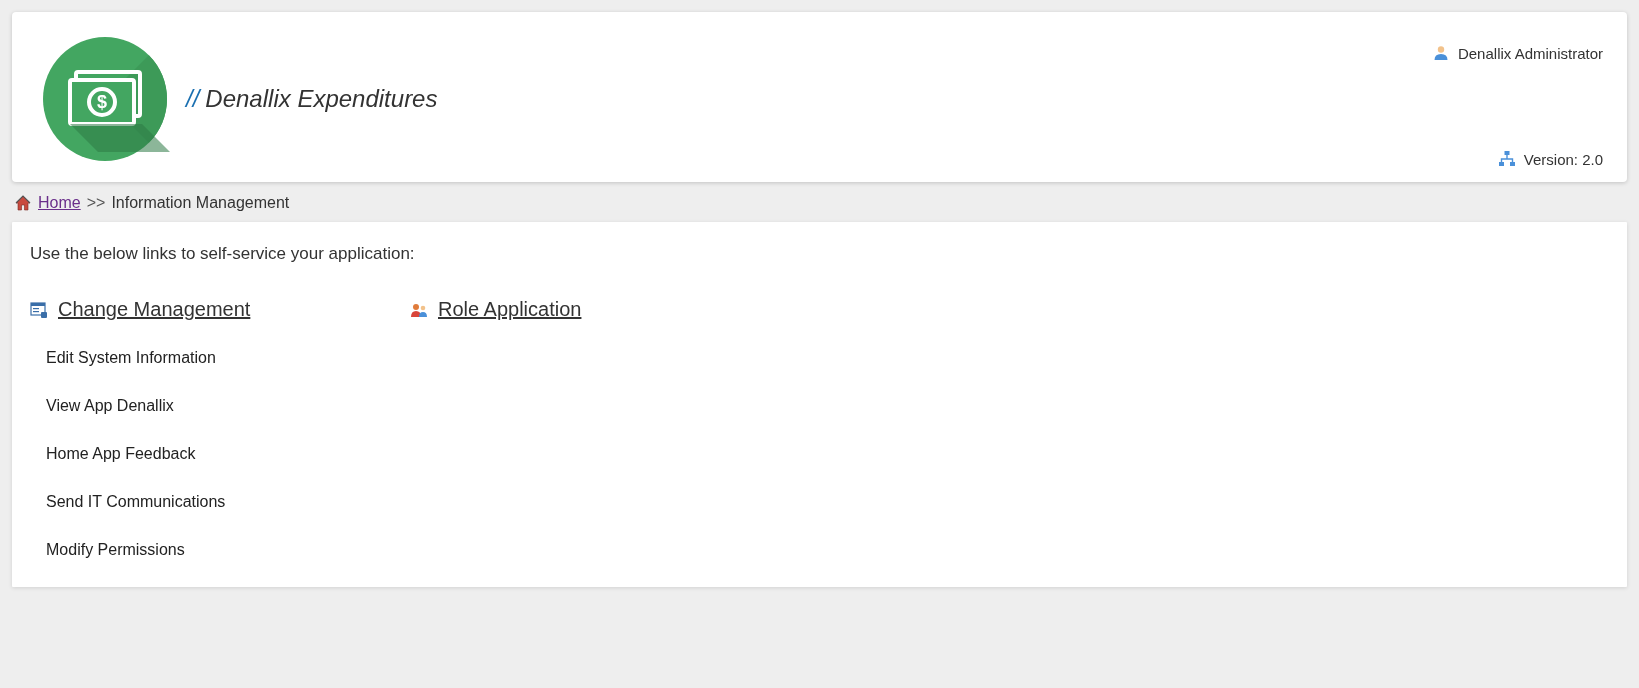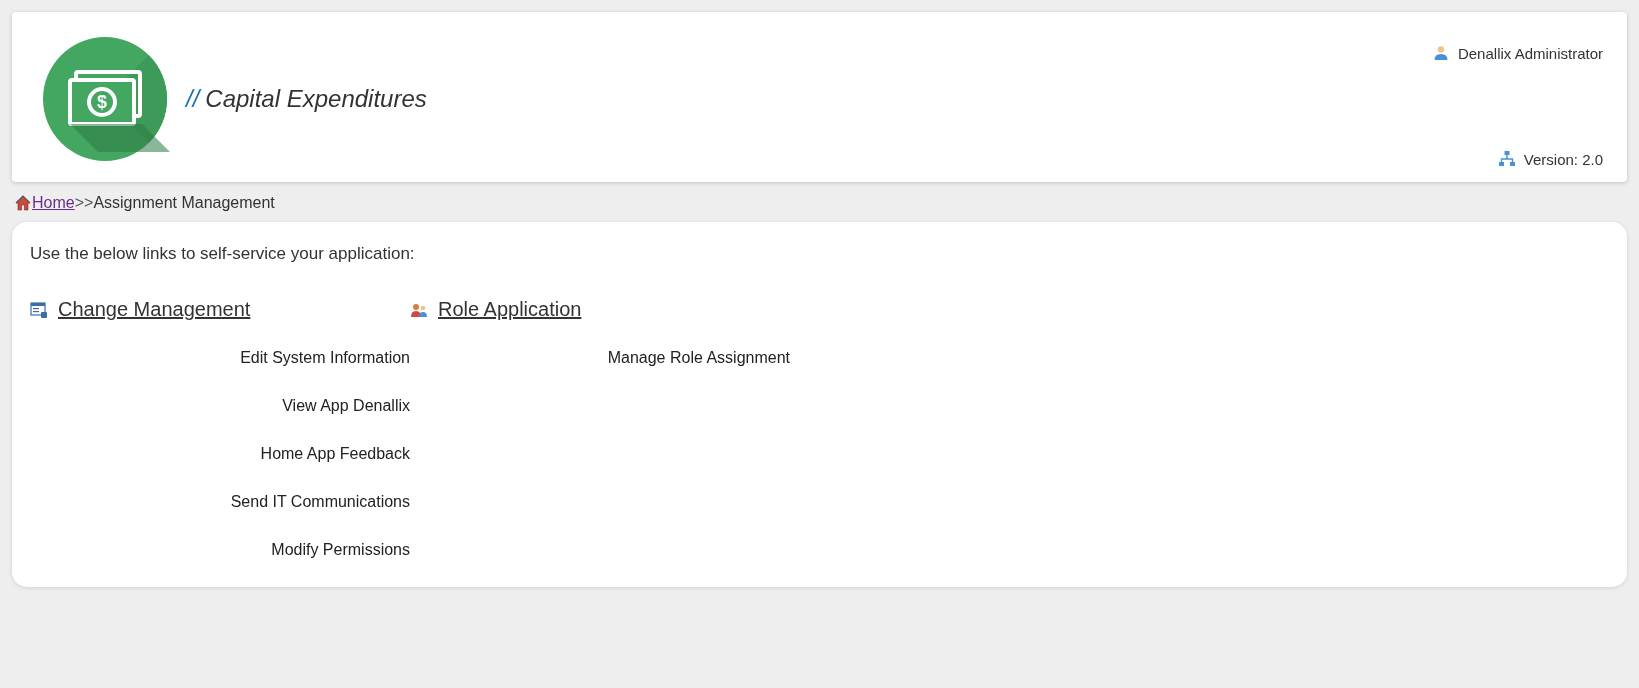--- a/index.html
+++ b/index.html
@@ -56,33 +56,33 @@
       display: flex;
       align-items: center;
       gap: 8px;
       font-size: 15px;
       color: #333;
     }
     .breadcrumb {
       margin: 8px 14px 10px 14px;
       display: flex;
       align-items: center;
-      gap: 0;
+      gap: 6px;
       font-size: 16px;
       color: #333;
     }
     .breadcrumb a {
       color: #6a2e8a;
       text-decoration: underline;
     }
     .breadcrumb-sep { color: #555; }
     .content-card {
       background: #fff;
       margin: 0 12px 12px 12px;
-      border-radius: 15px;
+      border-radius: 1px;
       box-shadow: 0 1px 4px rgba(0,0,0,0.12);
       padding: 22px 18px 28px 18px;
     }
     .intro {
       font-size: 17px;
       color: #333;
       margin-bottom: 34px;
     }
     .columns {
       display: flex;
@@ -100,21 +100,20 @@
       margin-bottom: 28px;
     }
     .section-header .label {
       text-decoration: underline;
     }
     .section-links {
       display: flex;
       flex-direction: column;
       gap: 30px;
       padding-left: 16px;
-      text-align: right;
     }
     .section-links .link {
       font-size: 16px;
       color: #222;
       cursor: pointer;
     }
     .icon-sm {
       width: 18px;
       height: 18px;
       flex-shrink: 0;
@@ -132,21 +131,21 @@
         <rect x="6" y="0" width="64" height="44" rx="2" fill="none" stroke="#fff" stroke-width="4"></rect>
         <rect x="0" y="8" width="64" height="44" rx="2" fill="#43a661" stroke="#fff" stroke-width="4"></rect>
         <circle cx="32" cy="30" r="13" fill="none" stroke="#fff" stroke-width="4"></circle>
         <text x="32" y="36" text-anchor="middle" fill="#fff" font-size="18" font-family="Arial" font-weight="bold">$</text>
         <path d="M 0 52 L 72 52 L 100 80 L 28 80 Z" fill="#2e7a46" opacity="0.55"></path>
       </g>
     </svg>
   </div>
   <div class="header-title-wrap">
     <span class="slashes">//</span>
-    <span>Capital Expenditures</span>
+    <span>Denallix Expenditures</span>
   </div>
   <div class="header-right-top">
     <span class="icon-sm">
       <svg viewBox="0 0 18 18" width="18" height="18">
         <circle cx="9" cy="5.5" r="3.2" fill="#f2c28b"></circle>
         <path d="M 2.5 16 Q 2.5 10 9 10 Q 15.5 10 15.5 16 Z" fill="#4a90d9"></path>
       </svg>
     </span>
     <span>Denallix Administrator</span>
   </div>
@@ -165,21 +164,21 @@
 
 <div class="breadcrumb">
   <span class="icon-sm">
     <svg viewBox="0 0 18 18" width="18" height="18">
       <path d="M 2 9 L 9 2 L 16 9 L 14 9 L 14 16 L 10.5 16 L 10.5 11 L 7.5 11 L 7.5 16 L 4 16 L 4 9 Z" fill="#c94b3f" stroke="#7a2a22" stroke-width="0.6"></path>
       <path d="M 2 9 L 9 2 L 16 9" fill="none" stroke="#555" stroke-width="1.2"></path>
     </svg>
   </span>
   <a href="#">Home</a>
   <span class="breadcrumb-sep">&gt;&gt;</span>
-  <span>Assignment Management</span>
+  <span>Information Management</span>
 </div>
 
 <div class="content-card">
   <div class="intro">Use the below links to self-service your application:</div>
 
   <div class="columns">
 
     <div class="col">
       <div class="section-header">
         <span class="icon-sm">
@@ -208,19 +207,18 @@
           <svg viewBox="0 0 18 18" width="18" height="18">
             <circle cx="6" cy="6" r="3" fill="#e07b3b"></circle>
             <path d="M 1 16 Q 1 10 6 10 Q 11 10 11 16 Z" fill="#d9453a"></path>
             <circle cx="13" cy="7" r="2.3" fill="#f2c28b"></circle>
             <path d="M 9 16 Q 9 11 13 11 Q 17 11 17 16 Z" fill="#4a90d9"></path>
           </svg>
         </span>
         <span class="label">Role Application</span>
       </div>
       <div class="section-links">
-        <span class="link">Manage Role Assignment</span>
       </div>
     </div>
 
 
   </div>
 </div>
 
 </body></html>

